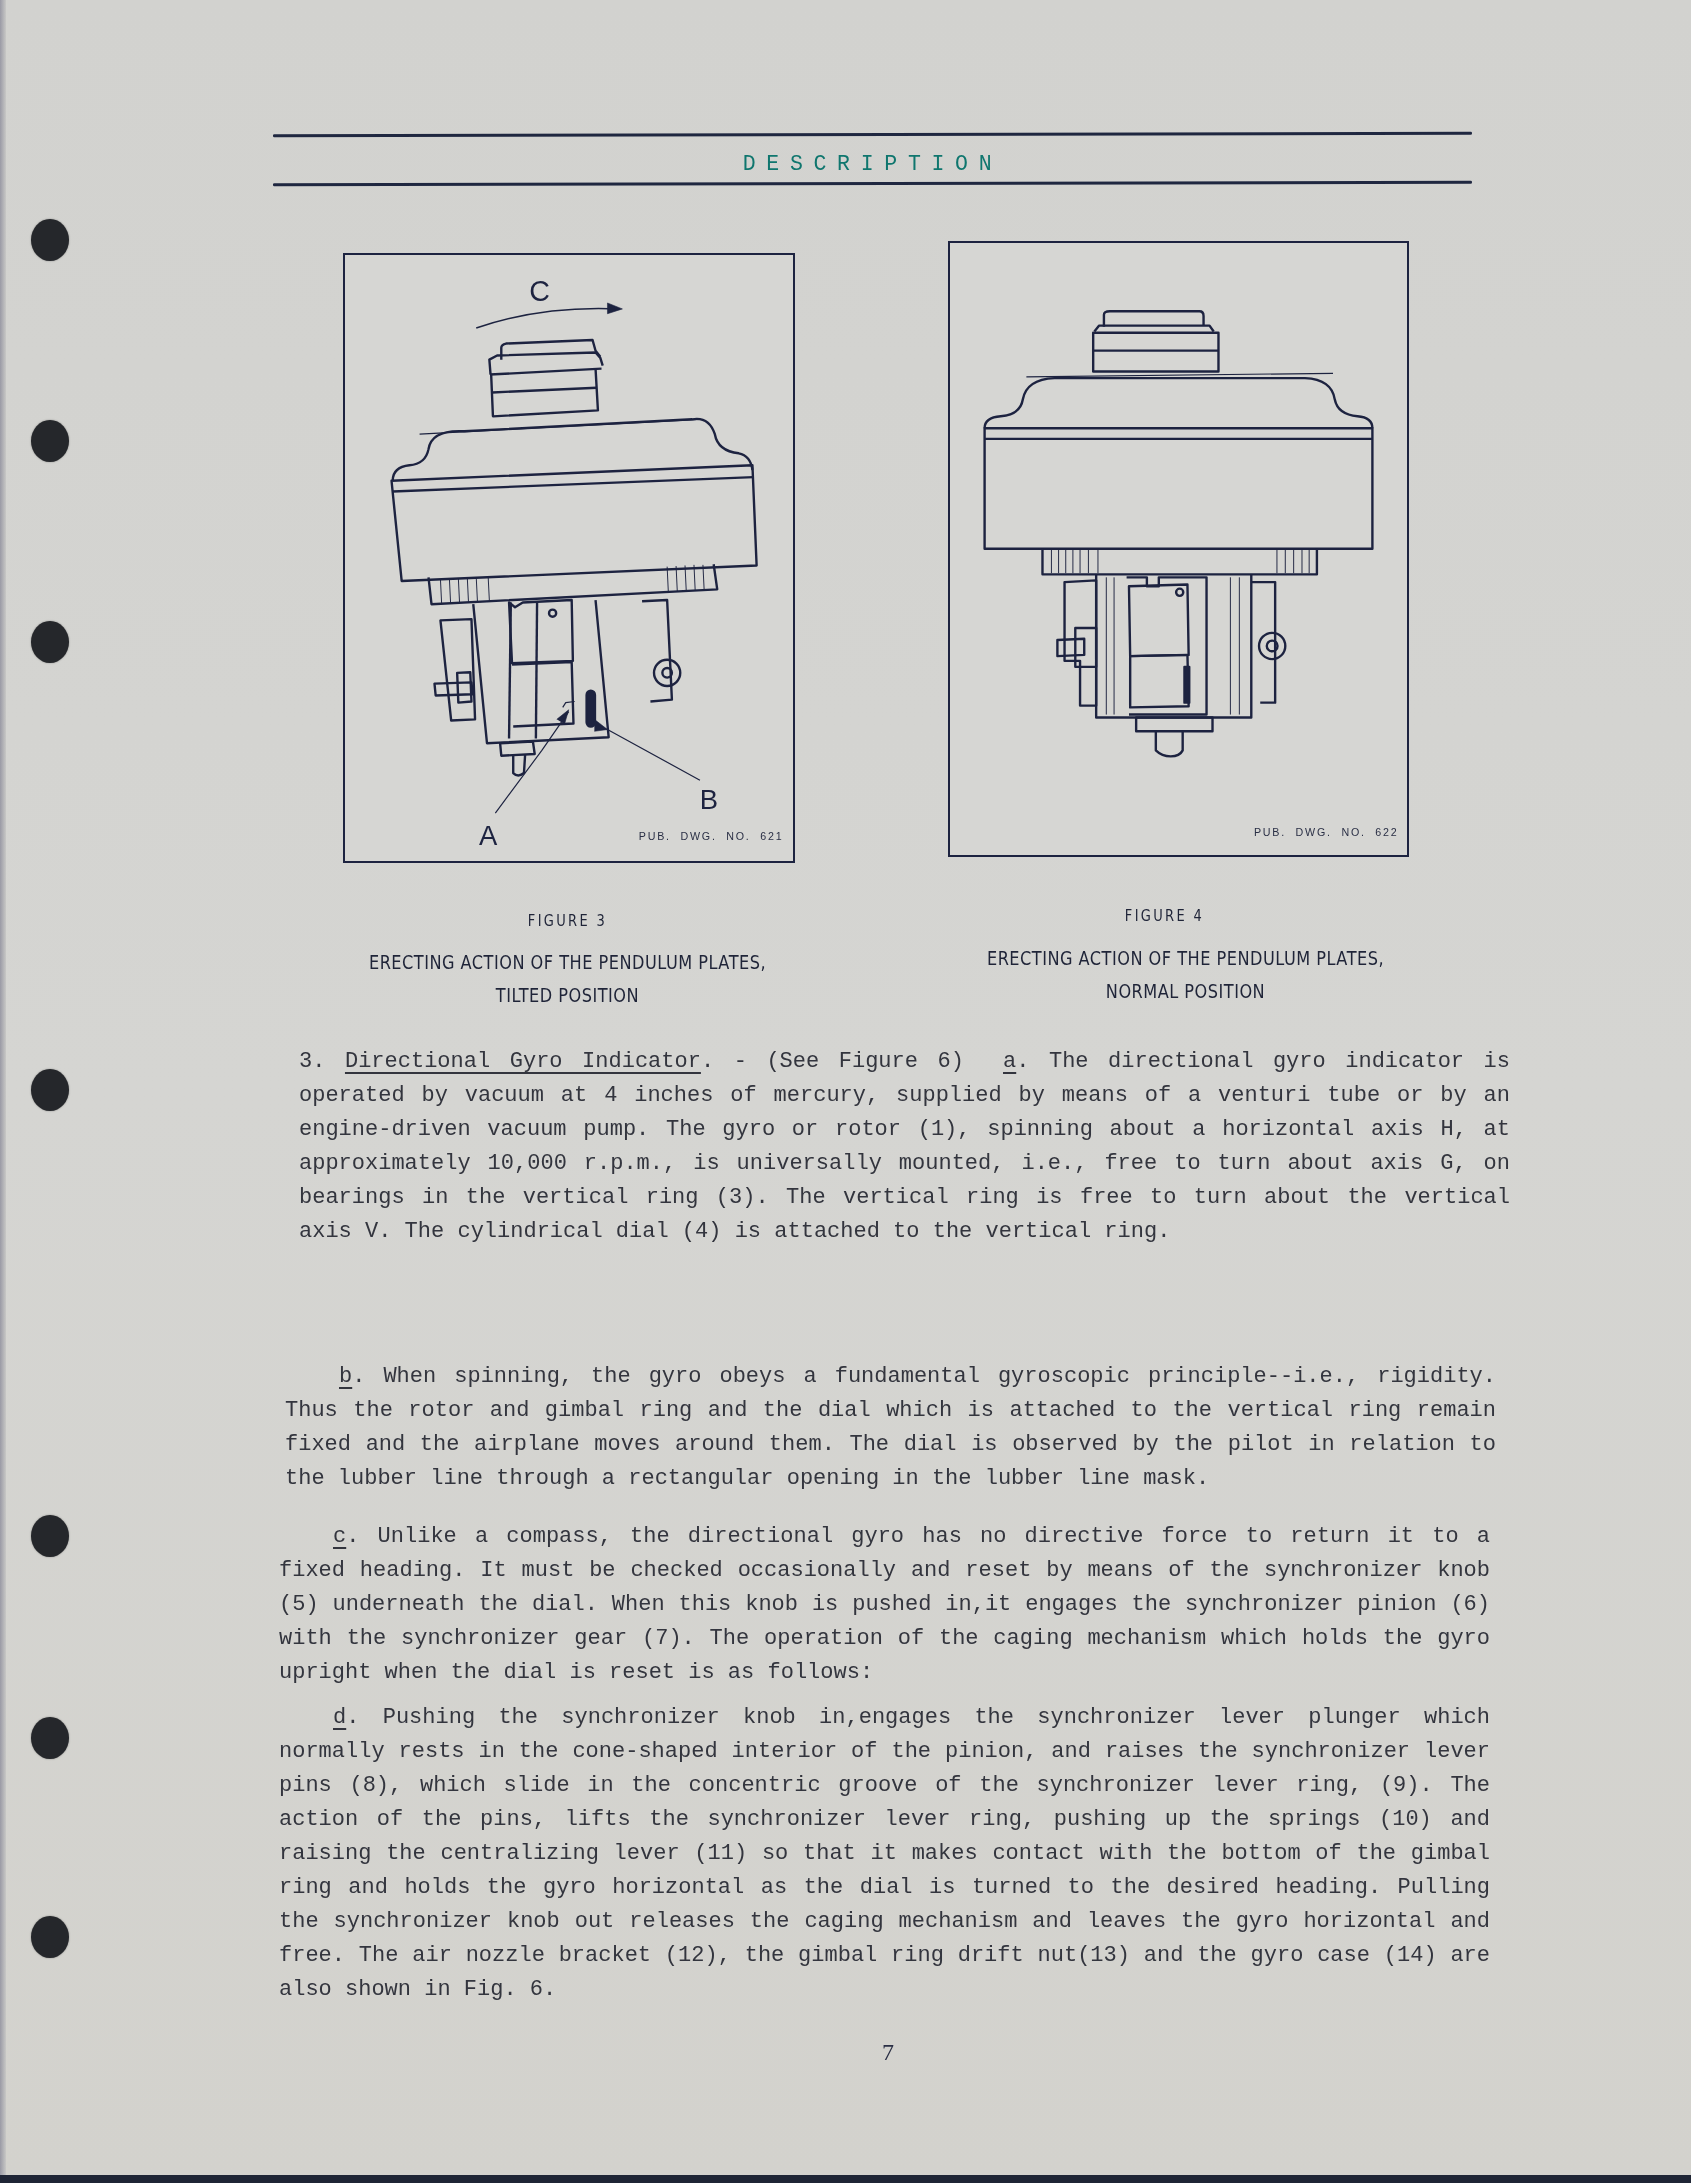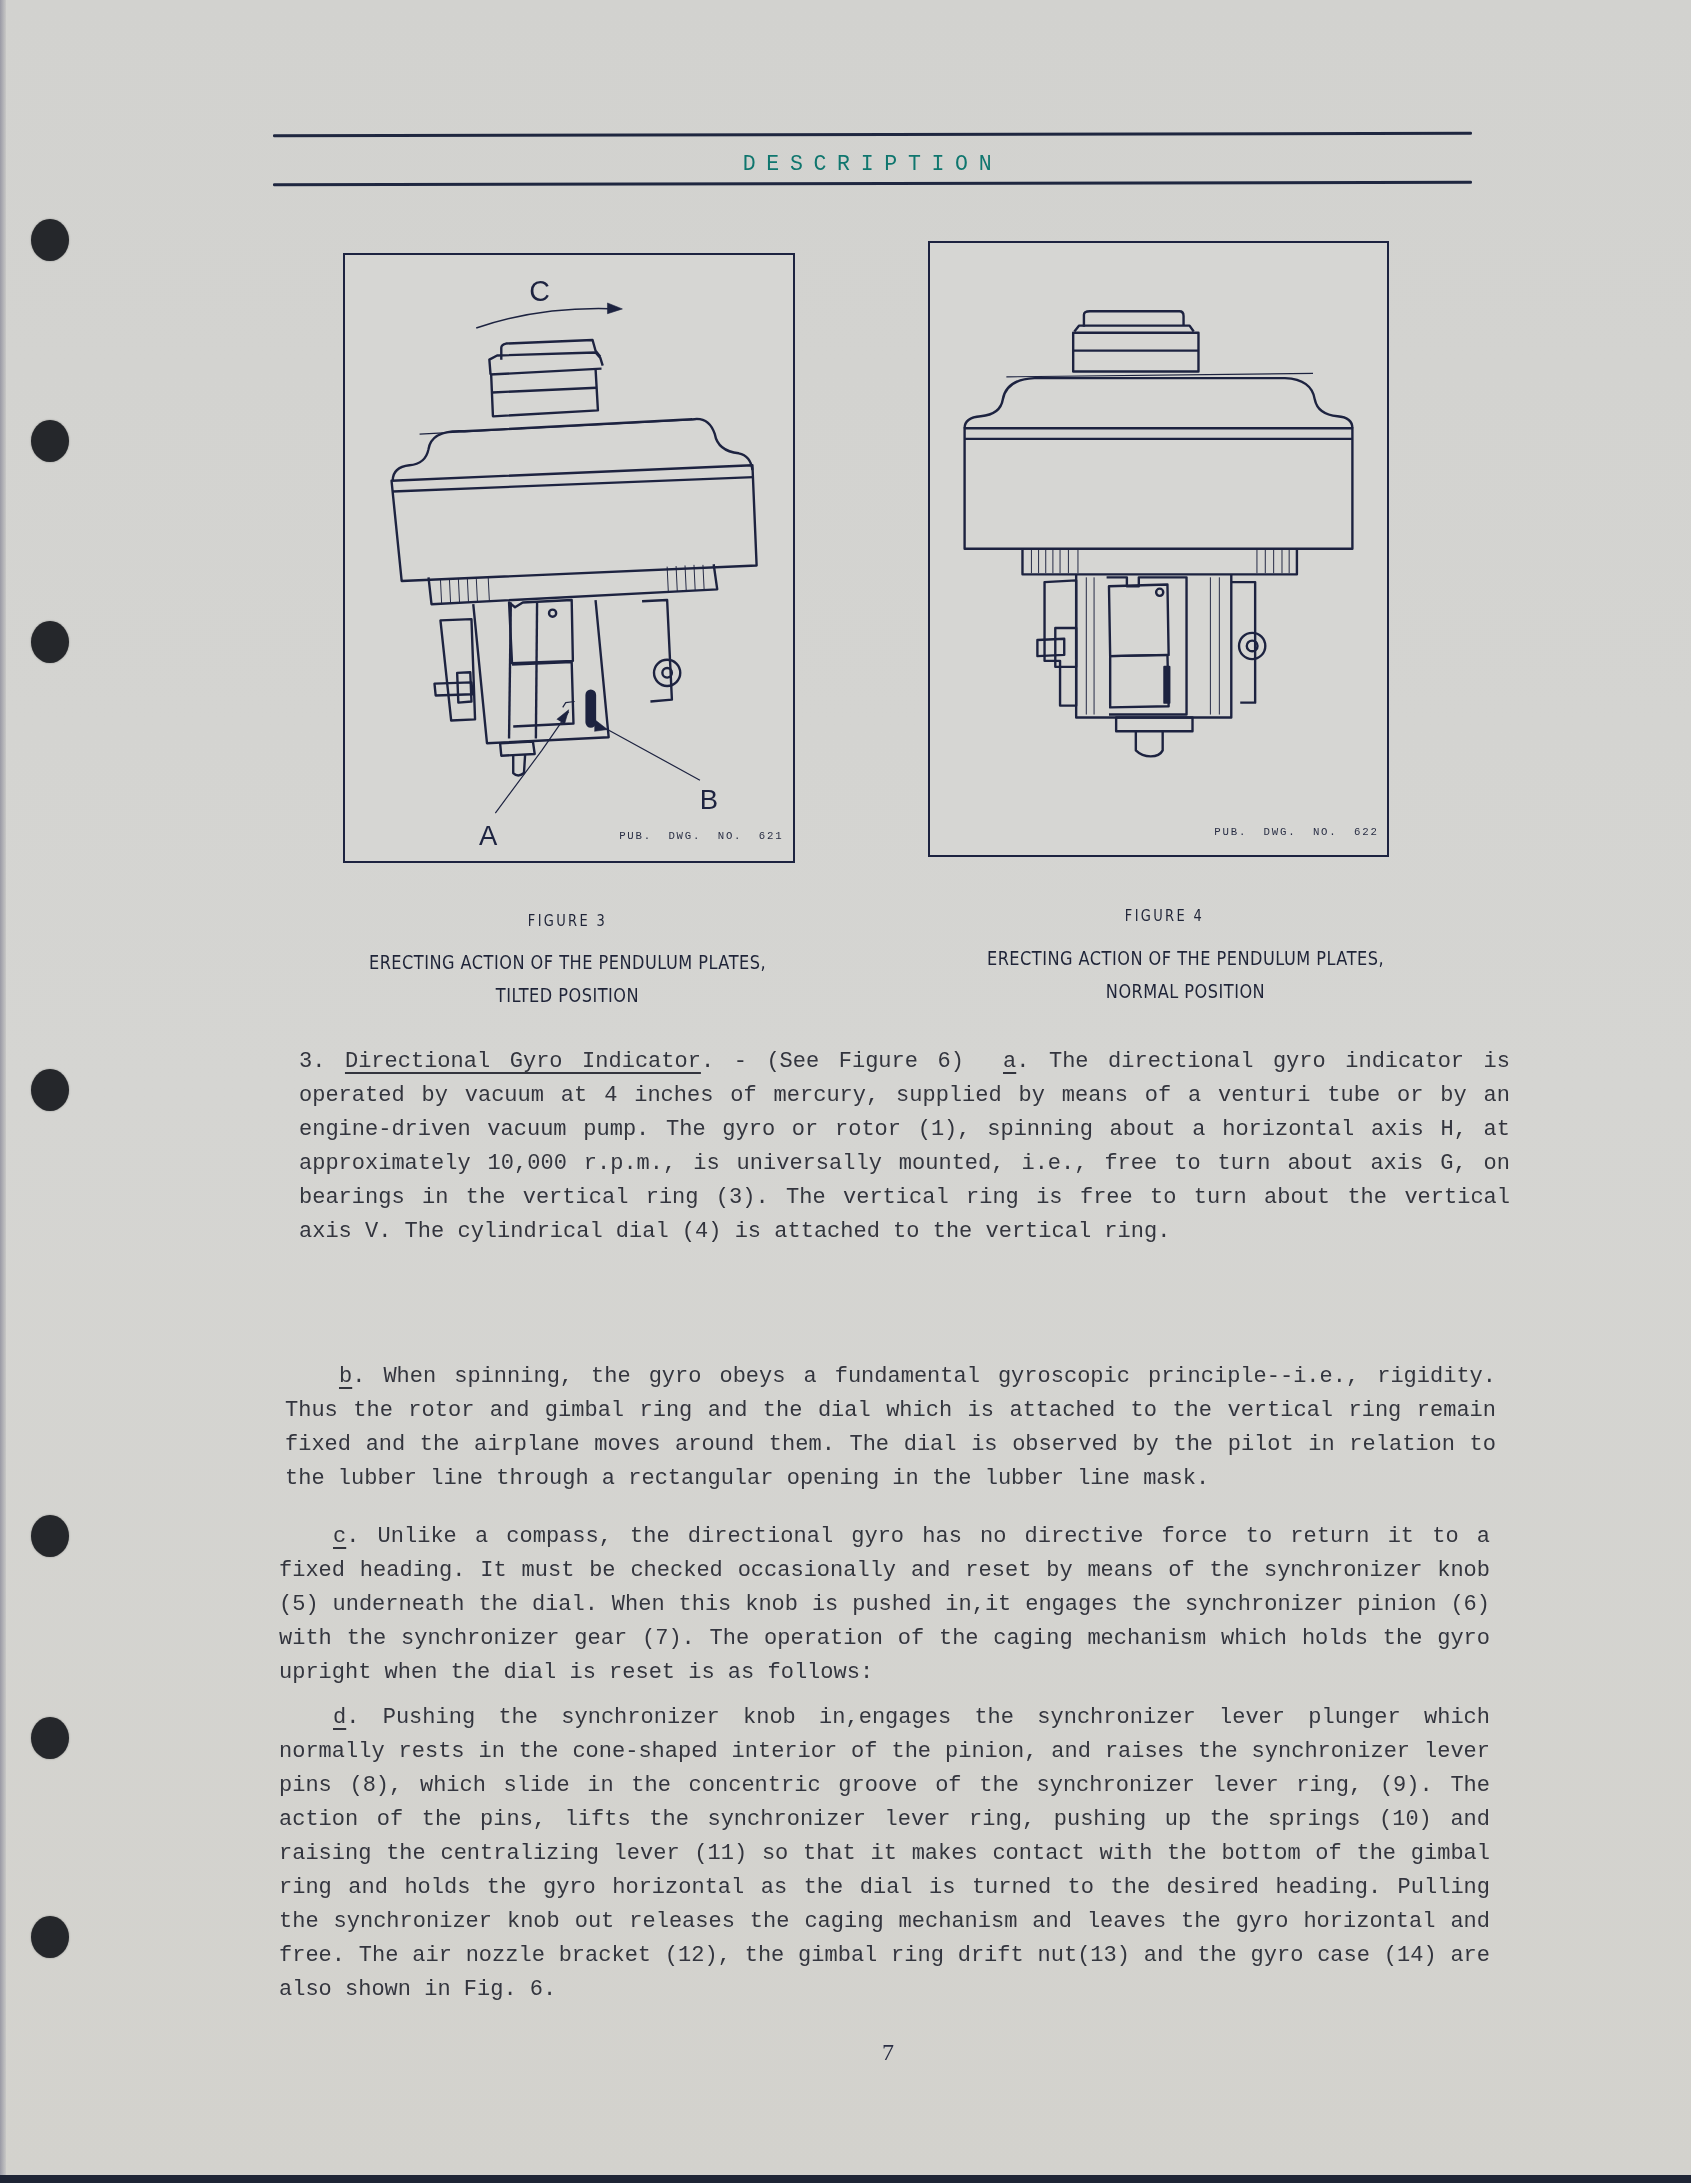--- a/index.html
+++ b/index.html
@@ -28,21 +28,21 @@
   }
   .rule { position: absolute; left: 273px; width: 1199px; height: 3px; background: #1f2740; border-radius: 1.2px; }
   .header-title {
     position: absolute; left: 273px; top: 152px; width: 1199px;
     text-align: center; font-size: 21.5px; letter-spacing: 10.7px; color: #0f766e;
   }
   .figure-box {
     position: absolute; border: 2.4px solid #1d2340; background: #d6d6d3;
   }
   .dwg-no {
-    position: absolute; font-family: Liberation Mono, monospace;
+    position: absolute; font-family: Liberation Sans, sans-serif;
     font-size: 10.7px; letter-spacing: 1.8px; color: #2a2f45; white-space: pre;
   }
   .fig-label {
     position: absolute; font-family: "DejaVu Sans", sans-serif; font-size: 16.7px;
     letter-spacing: 3px; color: #1f2438; text-align: center; transform: scaleX(0.78);
   }
   .fig-caption {
     position: absolute; font-family: "DejaVu Sans", sans-serif; font-size: 19.7px;
     letter-spacing: 0.6px; color: #1f2438; text-align: center; line-height: 33px;
     transform: scaleX(0.82);
@@ -143,21 +143,21 @@
       <path d="M 595 880 L 440 795 L 420 790" stroke-width="2"></path>
       <path d="M 418 778 L 440 795 L 418 798" fill="#1d2340" stroke-width="1"></path>
     </g>
     <text x="326" y="76" font-family="Liberation Sans, sans-serif" font-size="48" fill="#1d2340" text-anchor="middle">C</text>
     <text x="240" y="988" font-family="Liberation Sans, sans-serif" font-size="46" fill="#1d2340" text-anchor="middle">A</text>
     <text x="610" y="928" font-family="Liberation Sans, sans-serif" font-size="46" fill="#1d2340" text-anchor="middle">B</text>
   </svg>
   <div class="dwg-no" style="right:9.6px; bottom:19px;">PUB.  DWG.  NO.  621</div>
 </div>
 
-<div class="figure-box" style="left:928px; top:241px; width:457px; height:612px;">
+<div class="figure-box" style="left:948px; top:241px; width:457px; height:612px;">
   <svg width="457" height="612" viewBox="0 0 766 1025" style="left:0;top:0;">
     <g fill="none" stroke="#1d2340" stroke-width="4" stroke-linejoin="round">
 
       <path d="M 258 140 L 258 120 Q 258 114 268 114 L 418 114 Q 425 114 425 122 L 425 138"></path>
       <path d="M 242 148 L 250 138 L 435 138 L 442 148"></path>
 
       <path d="M 240 150 L 240 215 L 450 215 L 450 150 Z"></path>
       <path d="M 240 180 L 450 180"></path>
 
       <path d="M 58 310 Q 58 292 85 290 Q 118 287 122 262 Q 128 228 175 226 L 595 226 Q 640 228 645 262 Q 650 287 683 290 Q 708 292 708 310"></path>

